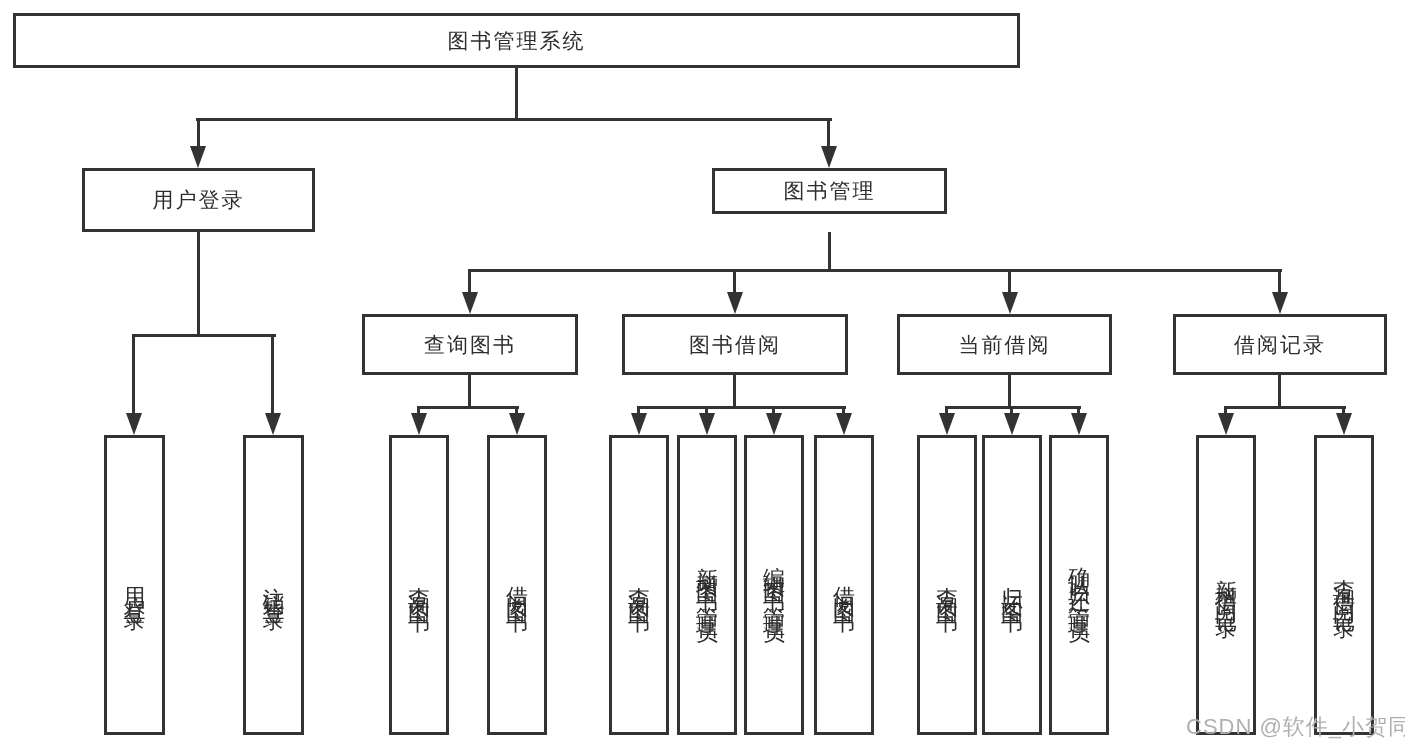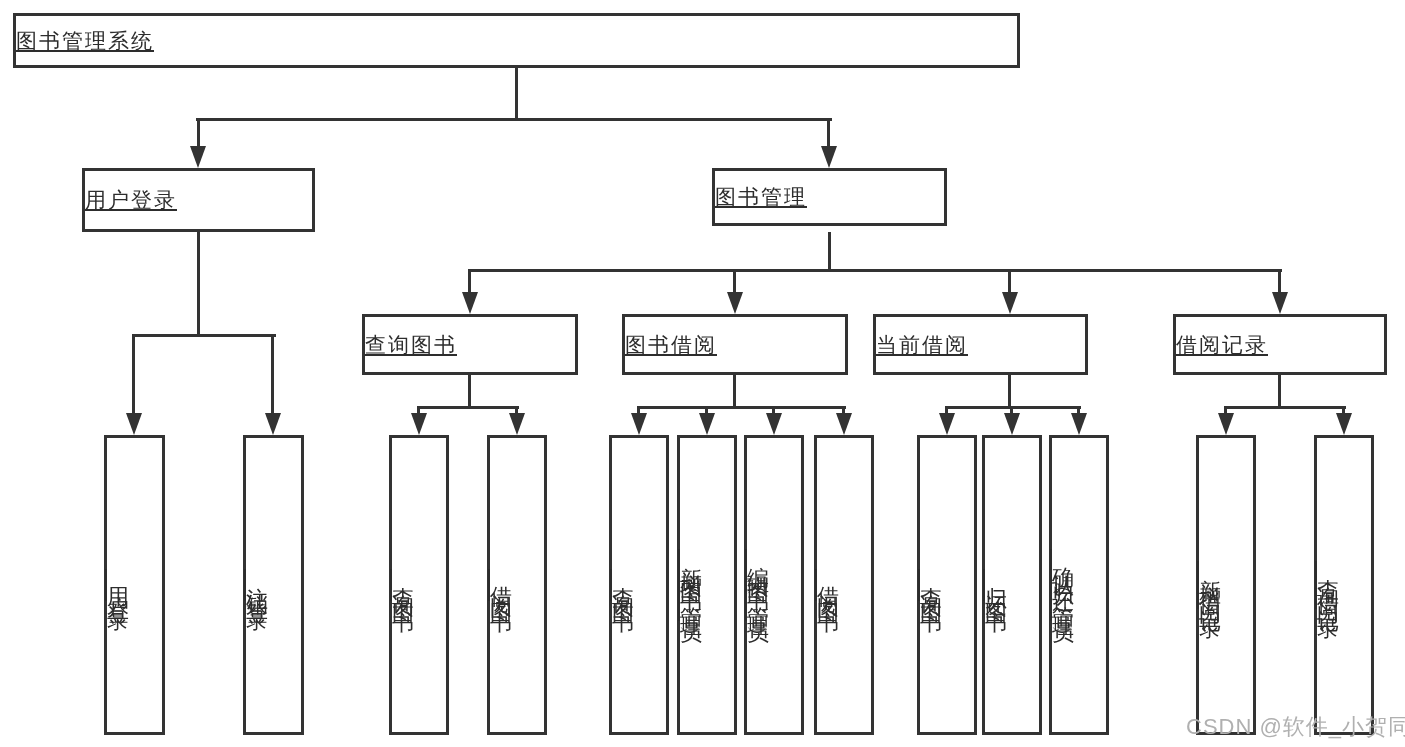--- a/index.html
+++ b/index.html
@@ -12,26 +12,25 @@
     width:1405px;height:747px;
     background:#ffffff;
     font-family:"Liberation Sans","DejaVu Sans",sans-serif;
     overflow:hidden;
   }
   .box{
     position:absolute;
     box-sizing:border-box;
     border:3px solid var(--line);
     background:#ffffff;
-    display:flex;align-items:center;
+    display:flex;align-items:center;justify-content:center;
     color:var(--text);
     font-size:21px;
     letter-spacing:2px;
     text-align:center;
-    text-decoration:underline;
   }
   .leaf span{
     writing-mode:vertical-rl;
     letter-spacing:8px;
     font-size:22px;
     line-height:1;
   }
   .v{position:absolute;width:3px;background:var(--line);}
   .h{position:absolute;height:3px;background:var(--line);}
   .arrow{
@@ -62,21 +61,21 @@
   <div class="v" style="left:515px;top:68px;height:50px;"></div>
   <div class="h" style="left:196px;top:118px;width:636px;"></div>
   <div class="v" style="left:197px;top:118px;height:28px;"></div>
   <div class="arrow" style="left:190px;top:146px;"></div>
   <div class="v" style="left:827px;top:118px;height:28px;"></div>
   <div class="arrow" style="left:821px;top:146px;"></div>
 
   <div class="box" style="left:82px;top:168px;width:233px;height:64px;">
     <span>用户登录</span>
   </div>
-  <div class="box" style="left:712px;top:168px;width:235px;height:58px;">
+  <div class="box" style="left:712px;top:168px;width:235px;height:46px;">
     <span>图书管理</span>
   </div>
 
   <div class="v" style="left:197px;top:232px;height:105px;"></div>
   <div class="h" style="left:132px;top:334px;width:144px;"></div>
   <div class="v" style="left:132px;top:334px;height:79px;"></div>
   <div class="arrow" style="left:126px;top:413px;"></div>
   <div class="v" style="left:271px;top:334px;height:79px;"></div>
   <div class="arrow" style="left:265px;top:413px;"></div>
 
@@ -90,21 +89,21 @@
   <div class="arrow" style="left:1002px;top:292px;"></div>
   <div class="v" style="left:1278px;top:269px;height:23px;"></div>
   <div class="arrow" style="left:1272px;top:292px;"></div>
 
   <div class="box" style="left:362px;top:314px;width:216px;height:61px;">
     <span>查询图书</span>
   </div>
   <div class="box" style="left:622px;top:314px;width:226px;height:61px;">
     <span>图书借阅</span>
   </div>
-  <div class="box" style="left:873px;top:314px;width:215px;height:61px;">
+  <div class="box" style="left:897px;top:314px;width:215px;height:61px;">
     <span>当前借阅</span>
   </div>
   <div class="box" style="left:1173px;top:314px;width:214px;height:61px;">
     <span>借阅记录</span>
   </div>
 
   <div class="v" style="left:468px;top:375px;height:34px;"></div>
   <div class="h" style="left:417px;top:406px;width:102px;"></div>
   <div class="v" style="left:417px;top:406px;height:7px;"></div>
   <div class="arrow" style="left:411px;top:413px;"></div>

